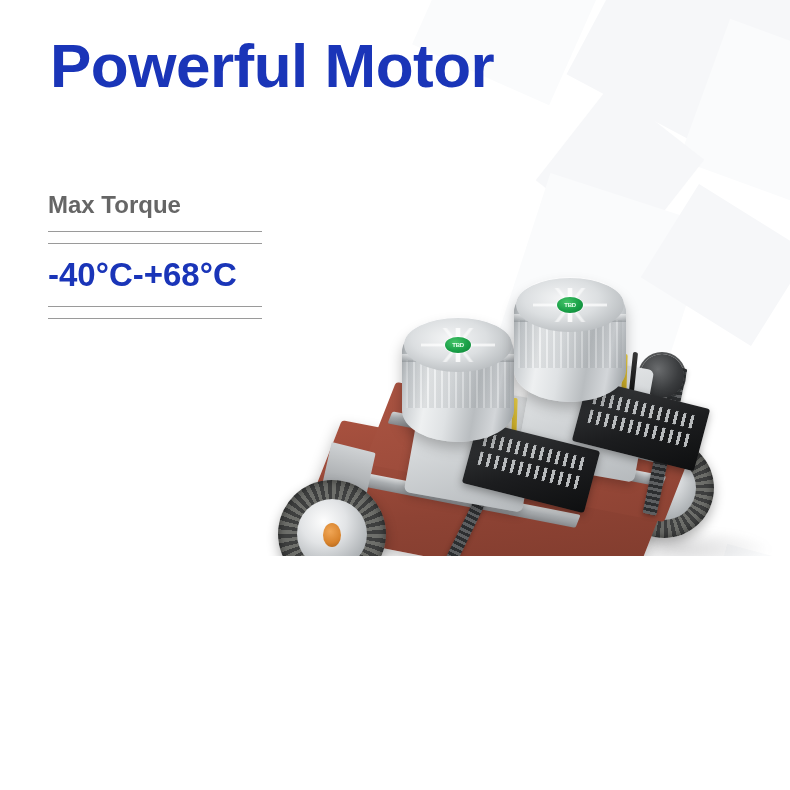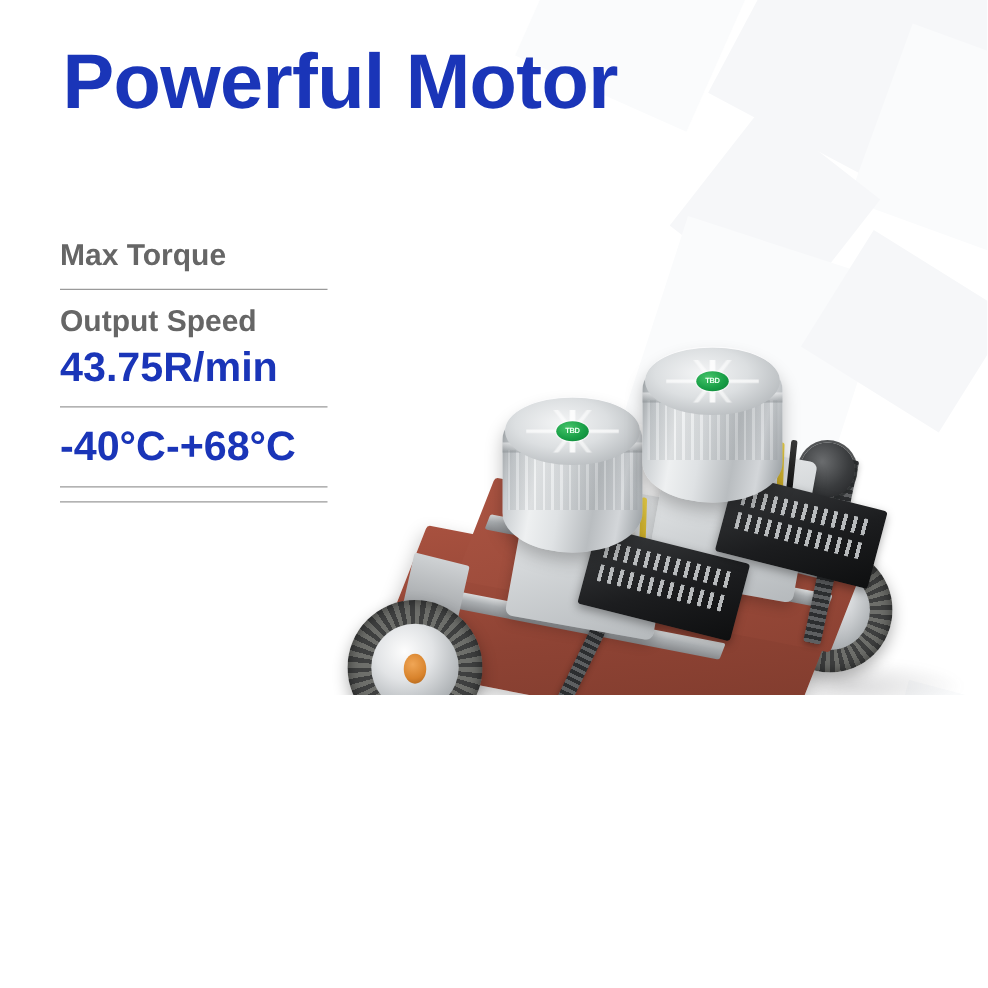--- a/index.html
+++ b/index.html
@@ -300,24 +300,20 @@
 
   <div class="title">Powerful Motor</div>
 
   <div class="specs">
 
     <div class="spec-block">
       <div class="spec-label">Max Torque</div>
     </div>
     <div class="divider"></div>
 
-    <div class="spec-block">
-      <div class="spec-label">Output Speed</div>
-      <div class="spec-value">43.75R/min</div>
-    </div>
     <div class="divider"></div>
 
     <div class="spec-block">
       <div class="spec-value">-40°C-+68°C</div>
     </div>
     <div class="divider"></div>
 
     <div class="divider"></div>
 
   </div>

